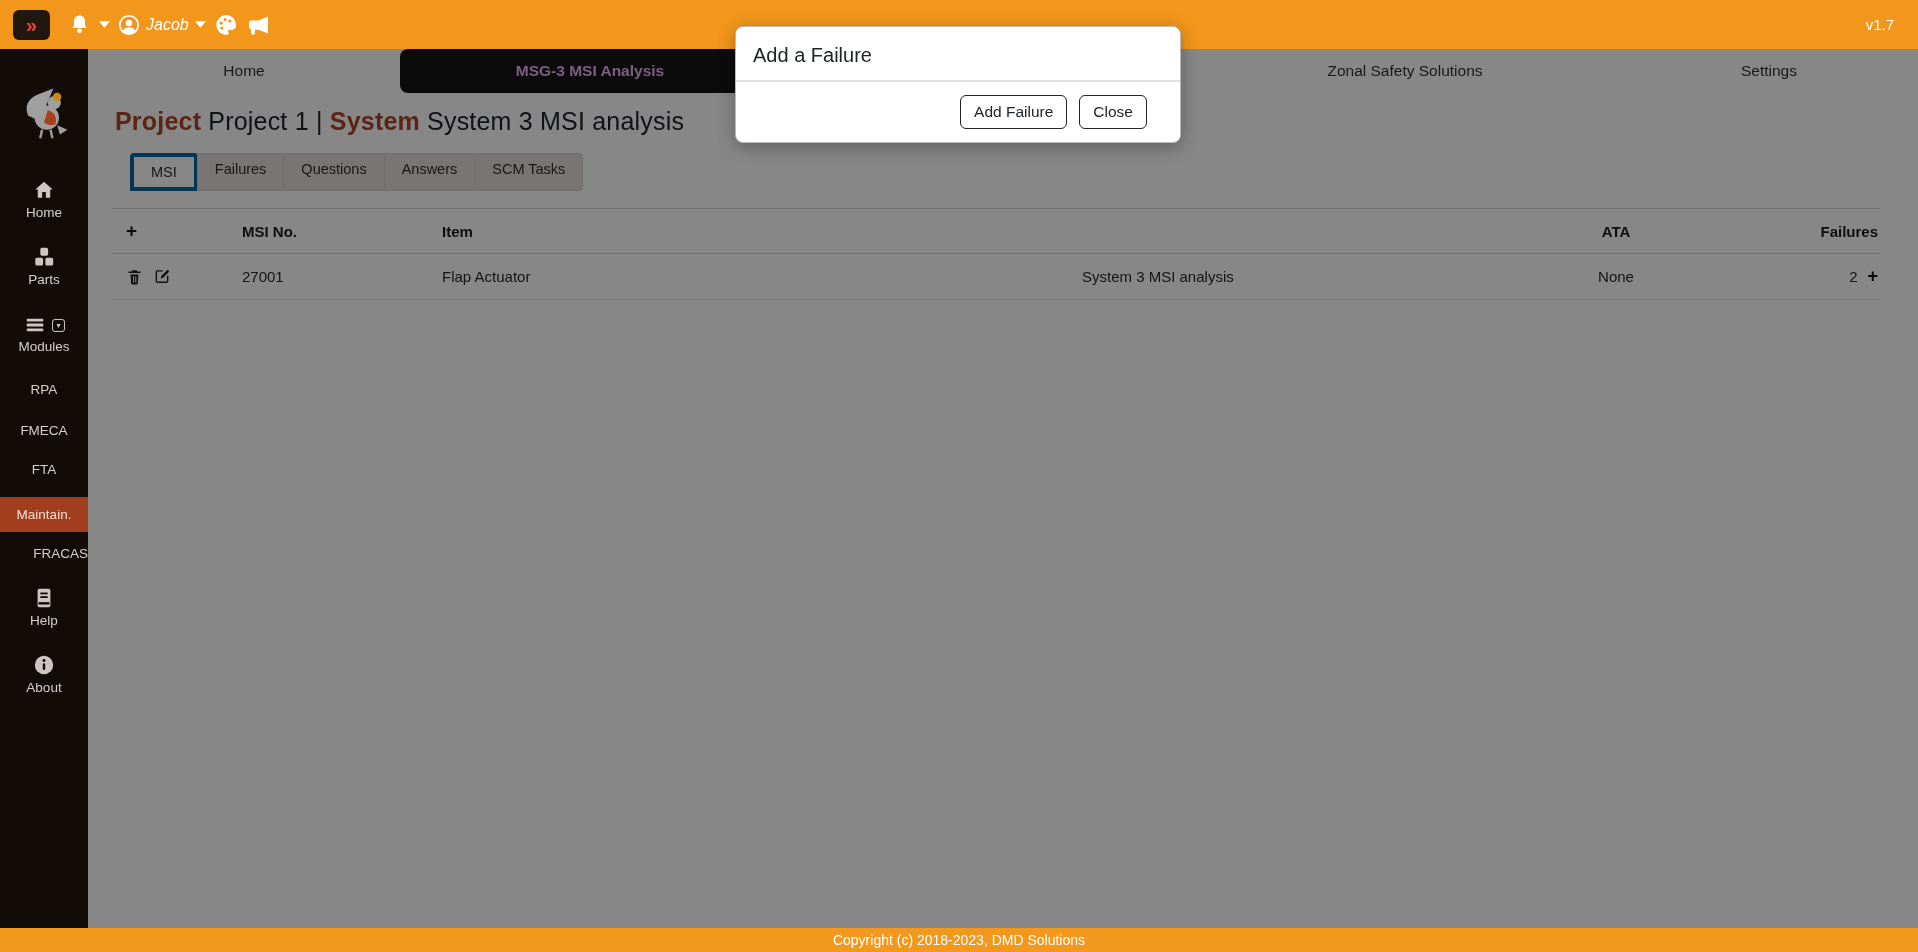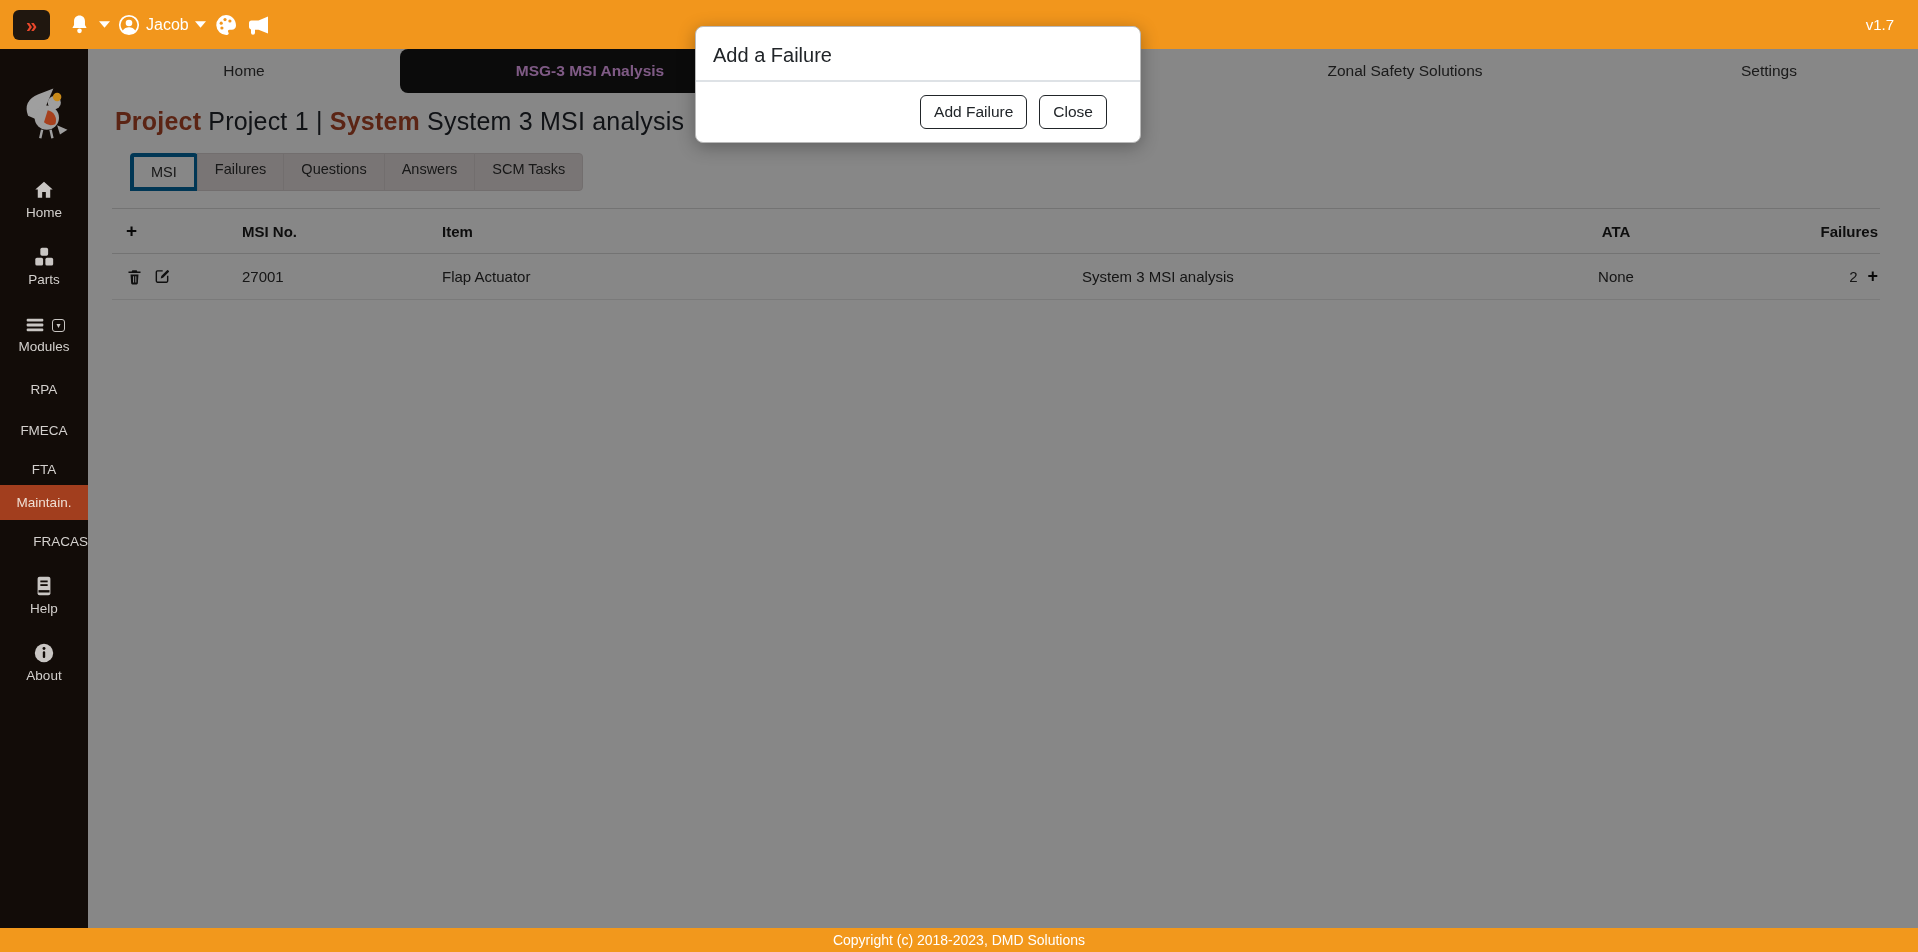--- a/index.html
+++ b/index.html
@@ -4,21 +4,21 @@
 <style>
   * { margin:0; padding:0; box-sizing:border-box; }
   html,body { width:1918px; height:952px; overflow:hidden; }
   body { font-family:"Liberation Sans", sans-serif; position:relative; background:#fff; }
 
   
   .topbar { position:absolute; top:0; left:0; width:1918px; height:49px; background:#F2961C;
             display:flex; align-items:center; padding:0 24px 0 13px; z-index:40; color:#fff; }
   .collapse-btn { width:37px; height:30px; background:#20170F; border:none; border-radius:6px;
                   color:#E8472B; font-size:20px; font-weight:bold; line-height:26px; cursor:pointer; }
-  .tb-group { display:flex; align-items:center; gap:8px; margin-left:18px; }
+  .tb-group { display:flex; align-items:center; gap:8px; margin-left:18px;font-style:italic; }
   .tb-icon { display:inline-flex; align-items:center; color:#fff; cursor:pointer; }
   .tb-icon svg { display:block; }
   .caret { width:11px; height:7px; }
   .user-chip { display:flex; align-items:center; gap:6px; font-size:16px; color:#fff; cursor:pointer; }
   .tb-version { margin-left:auto; font-size:15px; color:#fff; }
 
   
   .sidebar { position:absolute; top:49px; left:0; width:88px; height:879px; background:#120C08;
              z-index:20; display:flex; flex-direction:column; align-items:center; color:#D3D0CD; }
   .logo { margin-top:32px; width:60px; height:62px; cursor:pointer; }
@@ -26,21 +26,21 @@
                font-size:13.5px; color:#D3D0CD; width:100%; padding:4px 0; }
   .side-item svg { fill:#C9C6C3; }
   .si-home { margin-top:32px; }
   .si-parts { margin-top:18px; }
   .si-modules { margin-top:20px; }
   .mod-iconrow { display:flex; align-items:center; gap:5px; }
   .mod-caret { width:13px; height:13px; border:1.5px solid #C9C6C3; border-radius:3px; font-size:8px;
                line-height:11px; text-align:center; color:#C9C6C3; }
   .txt-item { margin-top:20px; padding:8px 0; }
   .txt-item.first { margin-top:16px; }
-  .side-item.active { background:#A23E1E; color:#F0DFD4; padding:10px 0; }
+  .side-item.active { background:#A23E1E; color:#F0DFD4; margin-top:12px; padding:10px 0; }
   .si-help { margin-top:14px; }
   .si-about { margin-top:18px; }
 
   
   .main { position:absolute; top:49px; left:88px; width:1830px; height:879px; background:#fff; overflow:hidden; }
   .tabbar { display:flex; height:44px; align-items:stretch; }
   .tab { display:flex; align-items:center; justify-content:center; font-size:15.5px; color:#333;
          cursor:pointer; }
   .tab-0 { width:312px; }
   .tab-1 { width:380px; }
@@ -70,21 +70,21 @@
   .c-ata { text-align:center; }
   .c-fail { text-align:right; padding-right:2px; }
   .hdr-add { font-size:19px; font-weight:bold; color:#111; background:none; border:none; cursor:pointer; padding-left:14px; text-align:left; }
   .row-icon { background:none; border:none; cursor:pointer; color:#1d1d1d; display:inline-flex; padding:0; }
   .fail-wrap { display:inline-flex; align-items:center; gap:10px; }
   .row-add { font-size:18px; font-weight:bold; color:#111; background:none; border:none; cursor:pointer; padding:0; }
 
   
   .backdrop { position:absolute; top:49px; left:88px; right:0; bottom:24px;
               background:rgba(0,0,0,0.47); z-index:30; }
-  .modal { position:absolute; top:26px; left:695px; width:446px; background:#fff; border-radius:8px;
+  .modal { position:absolute; top:26px; left:735px; width:446px; background:#fff; border-radius:8px;
            border:1px solid #b9b9b9; box-shadow:0 4px 18px rgba(0,0,0,.3); z-index:100; }
   .modal-header { padding:17px 16px 13px 17px; border-bottom:1px solid #DEE2E6; }
   .modal-title { font-size:20px; font-weight:500; color:#212529; }
   .modal-body { padding:17px 15px 16px 15px; }
   .form-group { margin-bottom:16px; }
   .form-group:last-child { margin-bottom:0; }
   .form-label { display:block; font-size:15px; color:#1F1F1F; margin-bottom:9px; }
   .ta-wrap { position:relative; }
   .ta-wrap textarea { width:100%; height:72px; resize:none; border:1px solid #C8CDD2; border-radius:6px;
            padding:9px 12px; font-family:"Liberation Sans", sans-serif; font-size:15.5px; color:#212529; }

